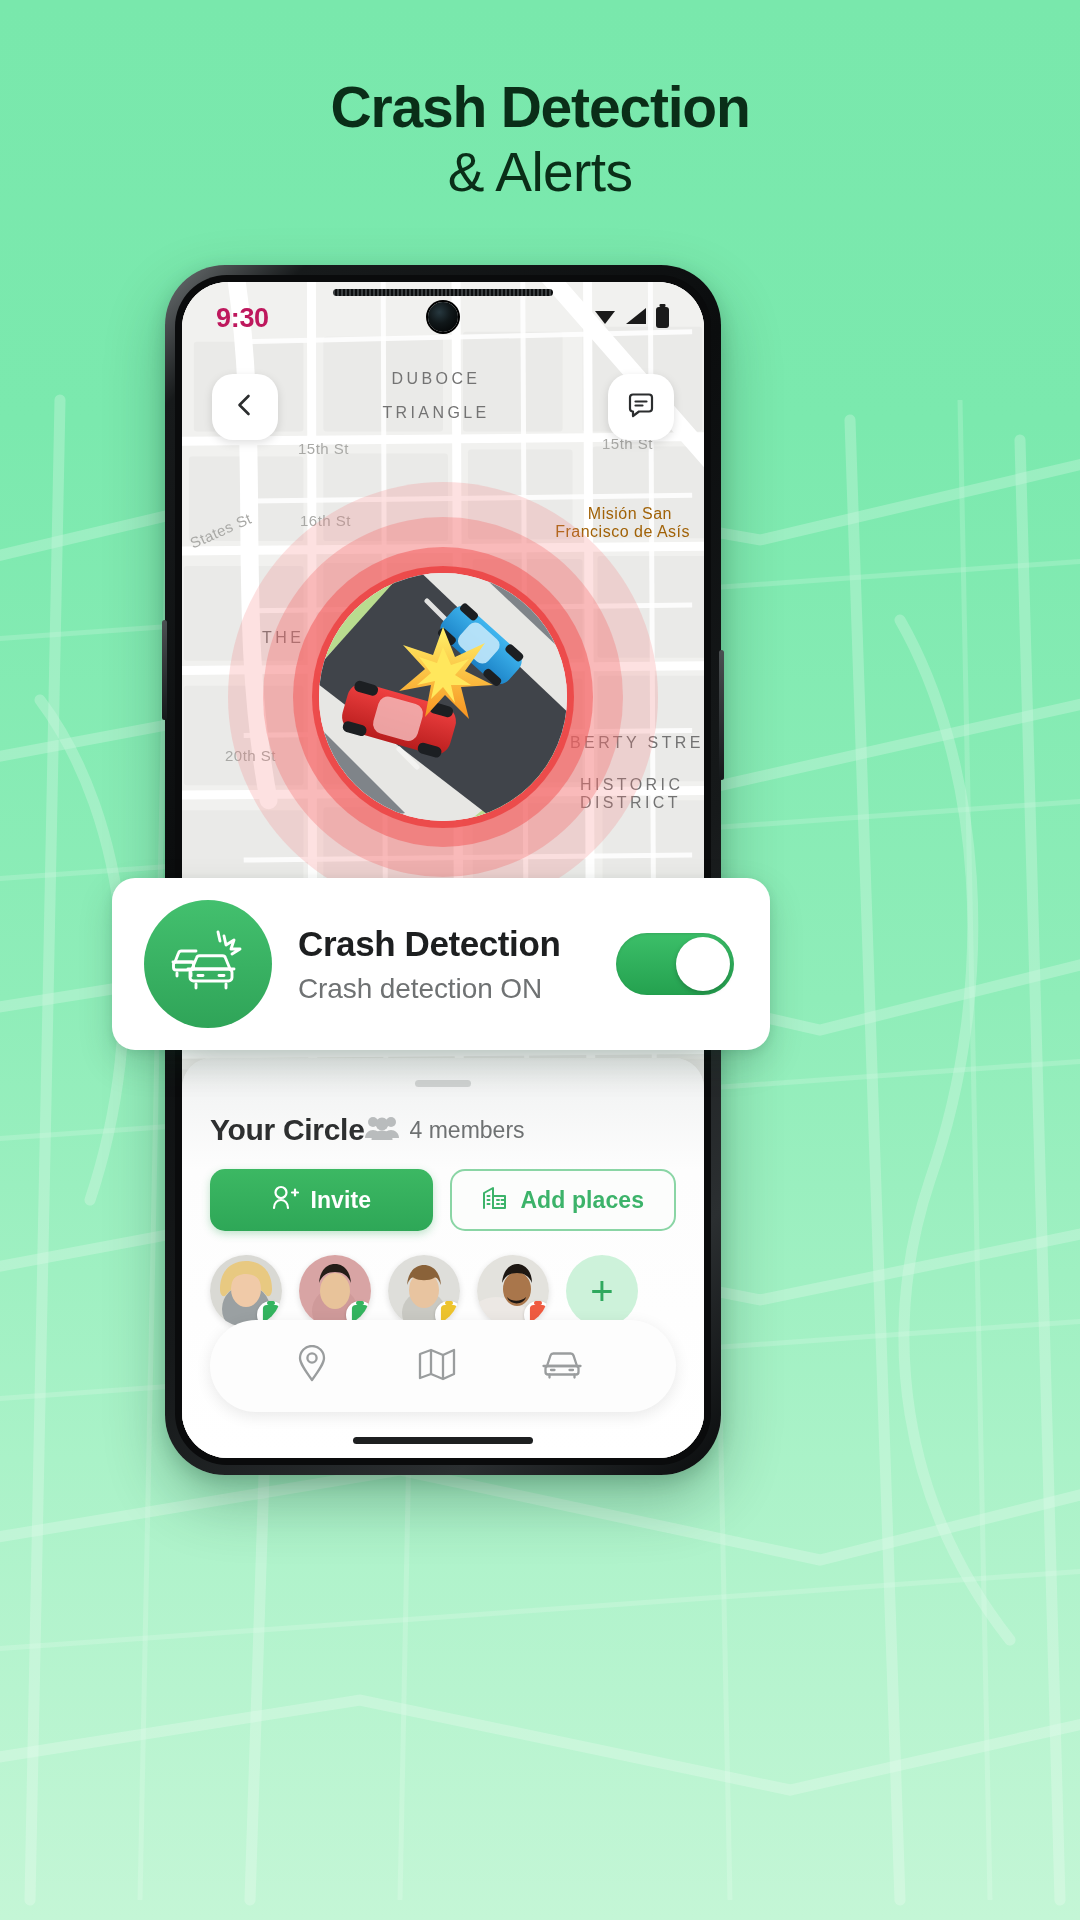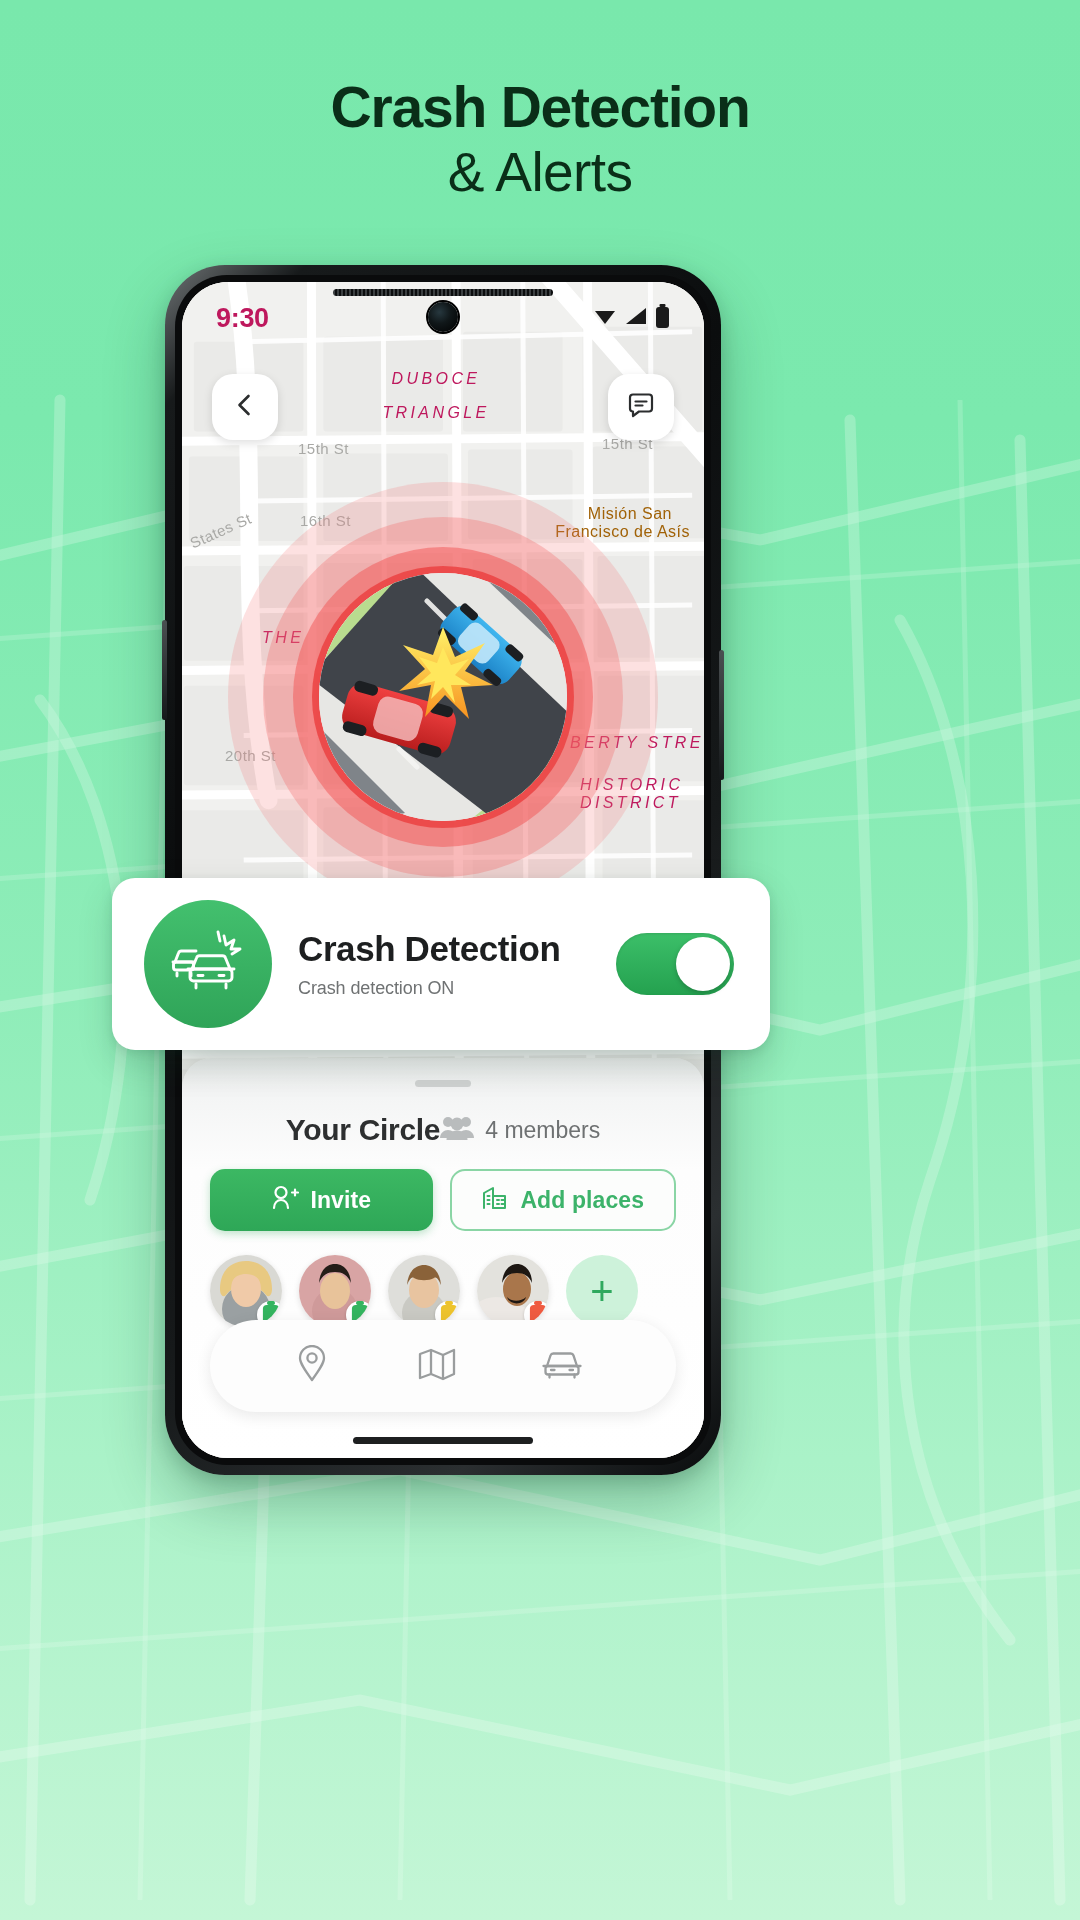--- a/index.html
+++ b/index.html
@@ -52,21 +52,21 @@
     background: repeating-linear-gradient(90deg,#3c4042 0 2px, #0c0e0f 2px 4px);
   }
 
   
   .map { position:absolute; inset:0; background:#f2f2f0; }
   .map svg { width:100%; height:100%; display:block; }
   .map-label {
     position:absolute; color:#b4b4b2; font-size:15px; letter-spacing:.5px;
     white-space:nowrap; font-weight:400;
   }
-  .map-label.hood { letter-spacing:3.4px; font-size:16px; color:#be185d; text-align:center;font-style:italic; }
+  .map-label.hood { letter-spacing:3.4px; font-size:16px; color:#737373; text-align:center; }
   .map-label.street { color:#a9a9a6; font-size:15px; }
   .map-label.poi { color:#a16207; font-size:16px; text-align:right; line-height:1.3; }
 
   
   .statusbar {
     position:absolute; top:0; left:0; right:0; height:72px; z-index:12;
     display:flex; align-items:center; justify-content:space-between; padding:0 34px;
   }
   .clock { font-size:27px; font-weight:700; color:#be185d; letter-spacing:-.3px; }
   .status-icons { display:flex; align-items:center; gap:7px; }
@@ -102,21 +102,21 @@
 
   
   .sheet {
     position:absolute; left:0; right:0; bottom:0; height:400px; z-index:11;
     background:linear-gradient(180deg,#e9eaea 0%,#f4f5f5 10%,#fdfdfd 28%,#fff 100%);
     border-radius:30px 30px 46px 46px;
     box-shadow:0 -6px 24px rgba(0,0,0,.10);
     padding:22px 28px 0;
   }
   .grabber { width:56px; height:7px; border-radius:4px; background:#cfd1d1; margin:0 auto 26px; }
-  .circle-head { display:flex; align-items:center; justify-content:center; margin-bottom:22px; }
+  .circle-head { display:flex; align-items:center; justify-content:flex-start; margin-bottom:22px; }
   .circle-title { font-size:30px; font-weight:700; color:#2d2f30; letter-spacing:-.3px; }
   .members { display:flex; align-items:center; gap:11px; }
   .members span { font-size:23px; color:#6e7172; }
   .cta-row { display:flex; gap:17px; margin-bottom:24px; }
   .cta {
     flex:1; height:62px; border-radius:15px; display:flex; align-items:center;
     justify-content:center; gap:11px; font-size:23px; font-weight:700; letter-spacing:.1px;
   }
   .cta.invite { background:linear-gradient(180deg,#3cb863,#2ea757); color:#fff;
                 box-shadow:0 3px 9px rgba(45,165,85,.30); }
@@ -161,21 +161,21 @@
     box-shadow:0 14px 34px rgba(10,60,35,.17), 0 3px 10px rgba(10,60,35,.10);
     display:flex; align-items:center; padding:0 36px 0 32px; gap:26px;
   }
   .fc-icon {
     width:128px; height:128px; border-radius:50%; flex:none;
     background:linear-gradient(180deg,#43c06e,#2fa458);
     display:flex; align-items:center; justify-content:center;
   }
   .fc-text { flex:1; min-width:0; }
   .fc-title { font-size:35px; font-weight:700; color:#1d1f20; letter-spacing:-.4px; margin-bottom:9px; }
-  .fc-sub { font-size:18px; color:#6f7273; letter-spacing:-.1px; }
+  .fc-sub { font-size:28px; color:#6f7273; letter-spacing:-.1px; }
   .toggle {
     width:118px; height:62px; border-radius:31px; flex:none; position:relative;
     background:linear-gradient(180deg,#3cbf69,#24a14f);
     box-shadow:inset 0 1px 3px rgba(0,0,0,.12);
   }
   .toggle .knob {
     position:absolute; top:4px; right:4px; width:54px; height:54px; border-radius:50%;
     background:#fff; box-shadow:0 2px 5px rgba(0,0,0,.22);
   }
 </style>

